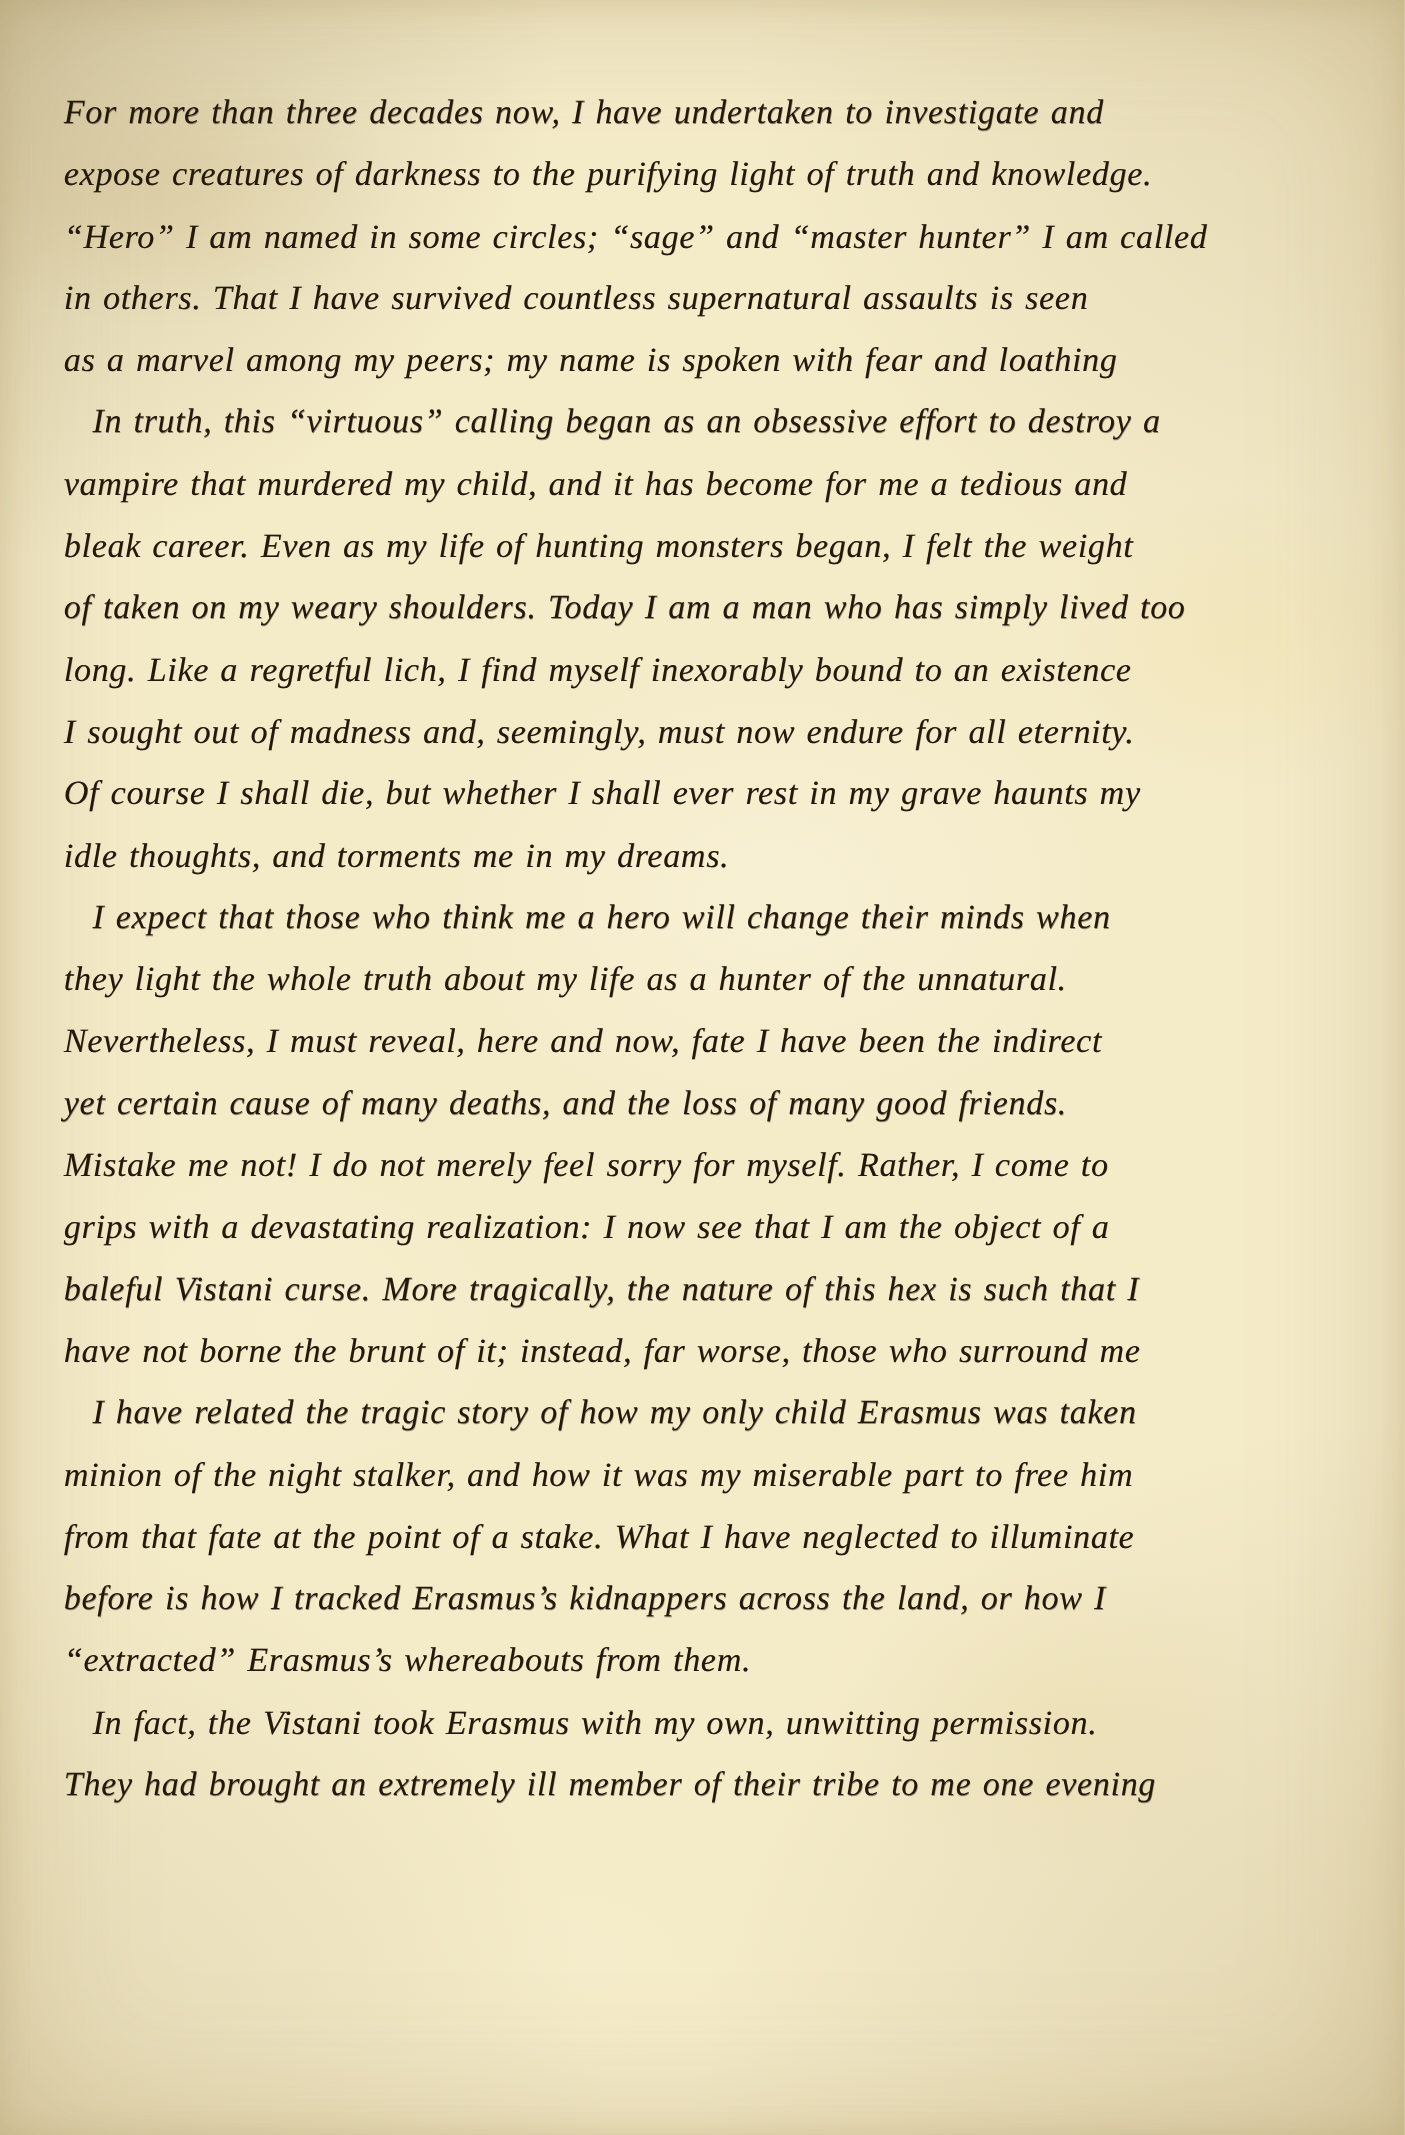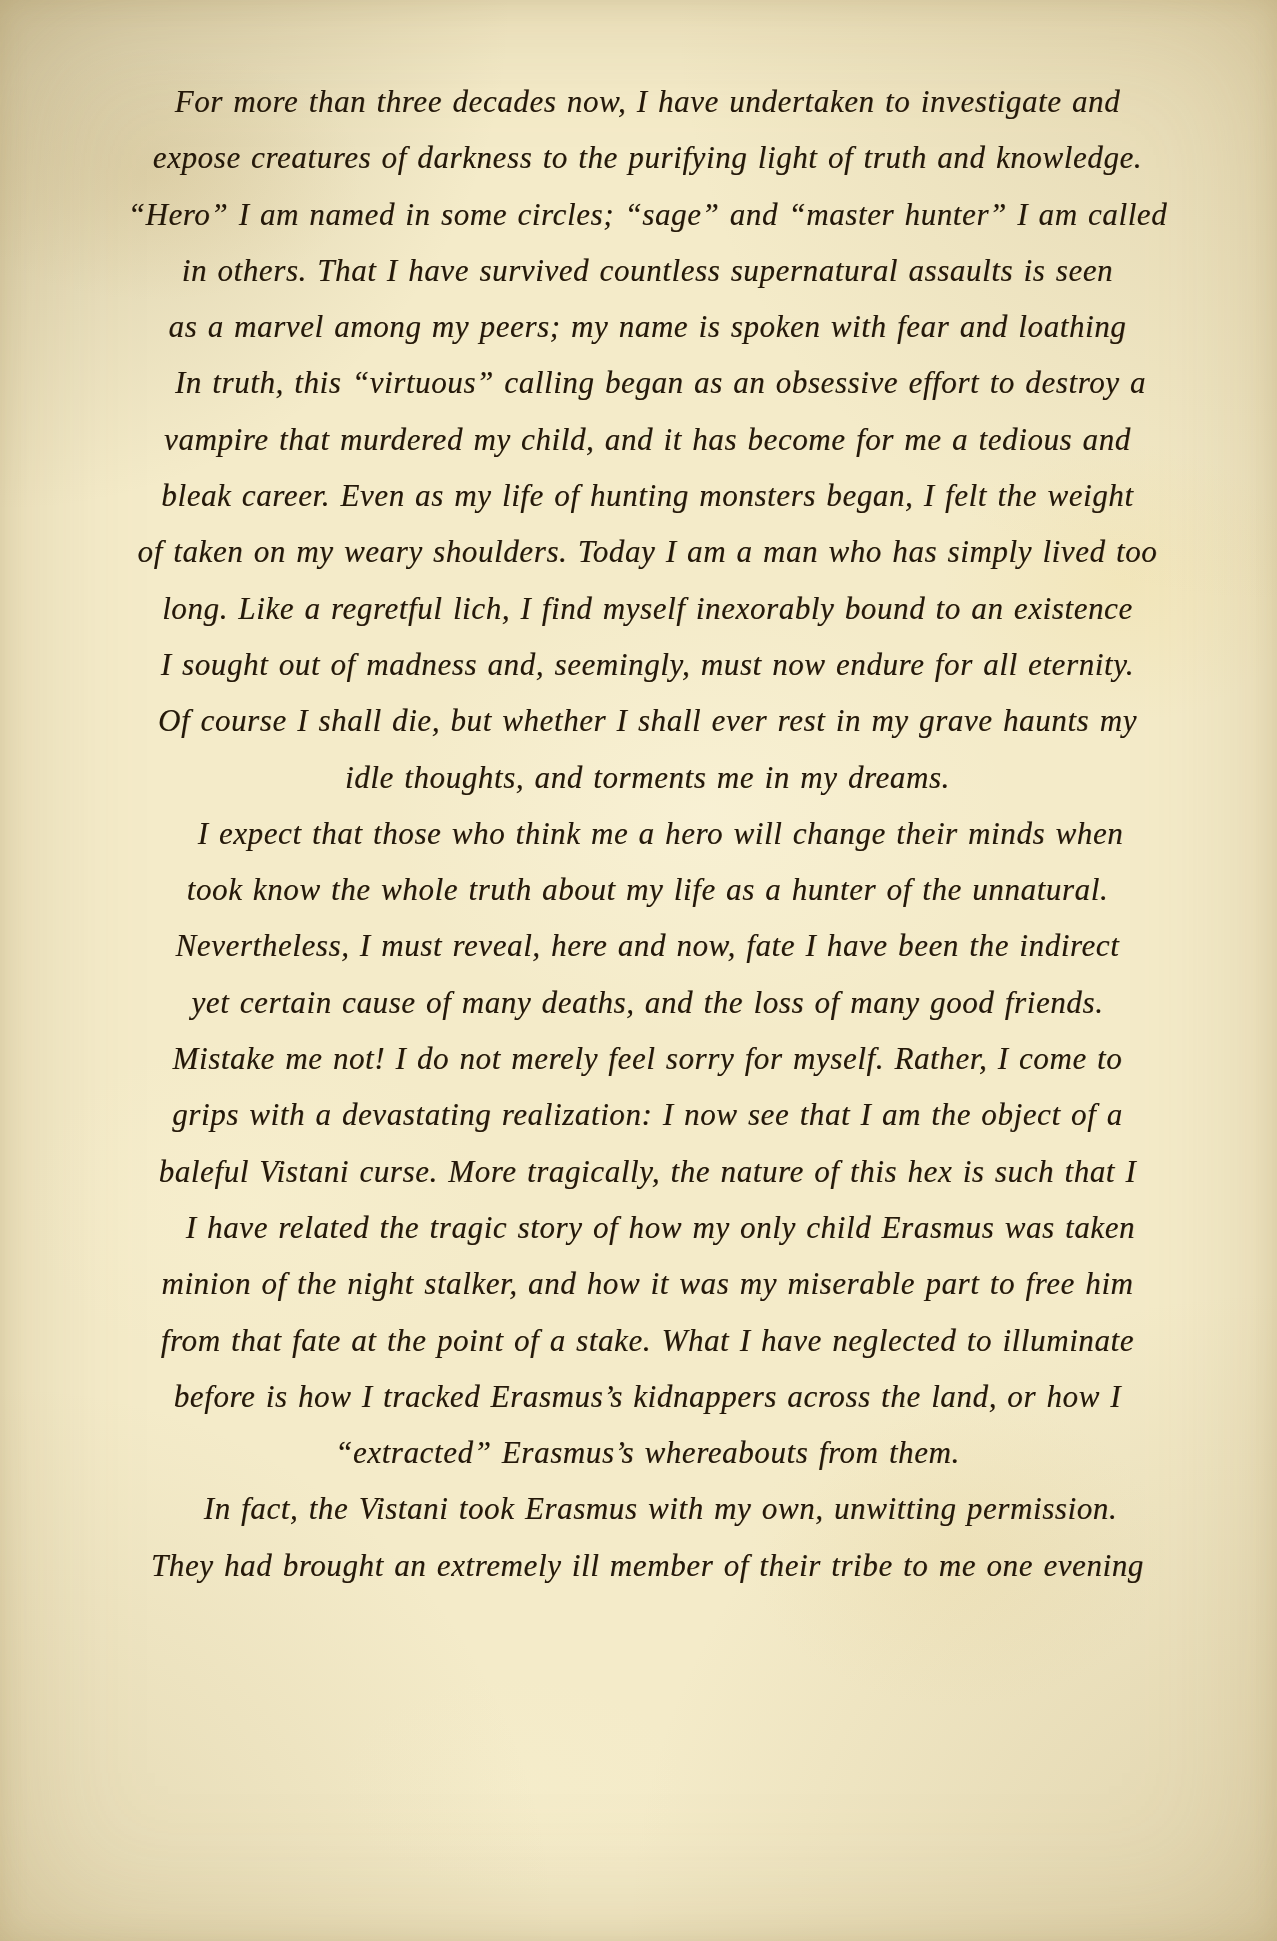--- a/index.html
+++ b/index.html
@@ -46,21 +46,20 @@
     color: #241809;
     text-shadow: 0.4px 0.3px 0 rgba(36, 24, 9, 0.45);
   }
   .para {
     margin: 0;
     padding: 0;
   }
   .line {
     display: block;
     white-space: pre;
-    text-align: center;
   }
   .para.indented .line:first-child {
     padding-left: 26px;
   }
 </style>
 </head>
 <body>
 
 <div class="parchment">
   <div class="text-block" id="text-block">
@@ -76,26 +75,27 @@
         <span class="line">vampire that murdered my child, and it has become for me a tedious and</span>
         <span class="line">bleak career. Even as my life of hunting monsters began, I felt the weight</span>
         <span class="line">of taken on my weary shoulders. Today I am a man who has simply lived too</span>
         <span class="line">long. Like a regretful lich, I find myself inexorably bound to an existence</span>
         <span class="line">I sought out of madness and, seemingly, must now endure for all eternity.</span>
         <span class="line">Of course I shall die, but whether I shall ever rest in my grave haunts my</span>
         <span class="line">idle thoughts, and torments me in my dreams.</span>
       </p>
       <p class="para indented">
         <span class="line">I expect that those who think me a hero will change their minds when</span>
-        <span class="line">took know the whole truth about my life as a hunter of the unnatural.</span>
+        <span class="line">they light the whole truth about my life as a hunter of the unnatural.</span>
         <span class="line">Nevertheless, I must reveal, here and now, fate I have been the indirect</span>
         <span class="line">yet certain cause of many deaths, and the loss of many good friends.</span>
         <span class="line">Mistake me not! I do not merely feel sorry for myself. Rather, I come to</span>
         <span class="line">grips with a devastating realization: I now see that I am the object of a</span>
         <span class="line">baleful Vistani curse. More tragically, the nature of this hex is such that I</span>
+        <span class="line">have not borne the brunt of it; instead, far worse, those who surround me</span>
       </p>
       <p class="para indented">
         <span class="line">I have related the tragic story of how my only child Erasmus was taken</span>
         <span class="line">minion of the night stalker, and how it was my miserable part to free him</span>
         <span class="line">from that fate at the point of a stake. What I have neglected to illuminate</span>
         <span class="line">before is how I tracked Erasmus’s kidnappers across the land, or how I</span>
         <span class="line">“extracted” Erasmus’s whereabouts from them.</span>
       </p>
       <p class="para indented">
         <span class="line">In fact, the Vistani took Erasmus with my own, unwitting permission.</span>

